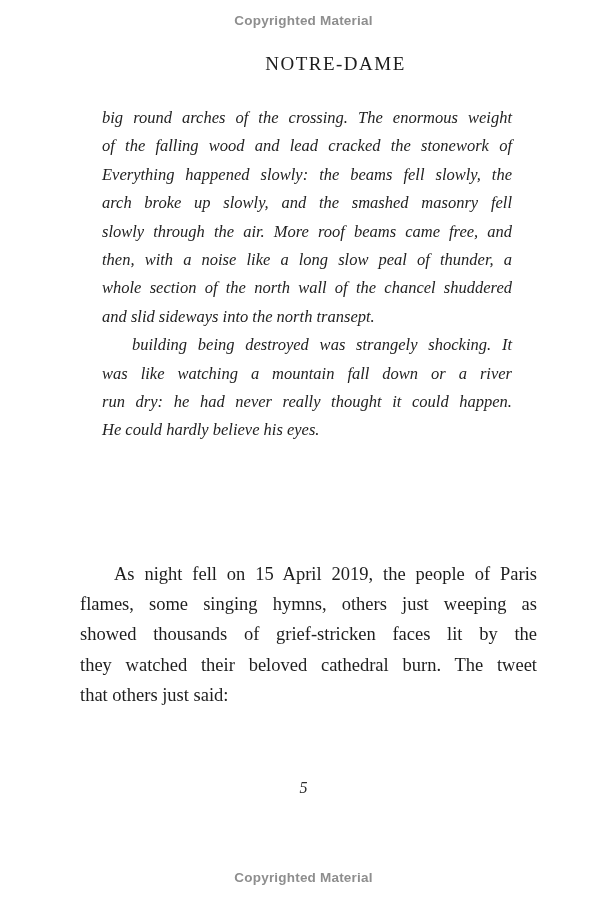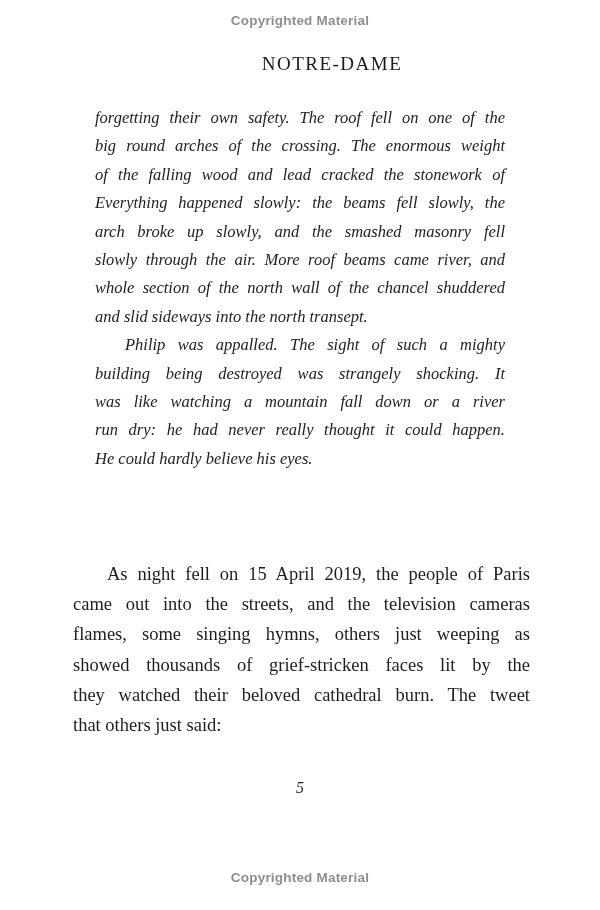--- a/index.html
+++ b/index.html
@@ -7,20 +7,21 @@
     width: 600px; height: 910px;
     background: #ffffff;
     font-family: "Liberation Serif", "DejaVu Serif", serif;
     color: #1e1e1e;
     position: relative;
     overflow: hidden;
   }
   .page {
     position: absolute; inset: 0;
     background: #ffffff;
+    margin-left: 7px;
   }
   .copyright {
     position: absolute; left: 0; width: 100%;
     text-align: center;
     font-family: "Liberation Sans", sans-serif;
     font-weight: bold;
     font-size: 13.5px;
     color: #8e8e8e;
     letter-spacing: 0.2px;
   }
@@ -68,42 +69,40 @@
 <body>
 
 <div class="page">
 
   <div class="copyright top">Copyrighted Material</div>
 
   <div class="running-head">NOTRE-DAME</div>
 
   <div class="quote">
       <div class="para">
-        <div class="line">forgetting their own safety. The roof fell on one of the</div>
         <div class="line">big round arches of the crossing. The enormous weight</div>
         <div class="line">of the falling wood and lead cracked the stonework of</div>
         <div class="line">Everything happened slowly: the beams fell slowly, the</div>
         <div class="line">arch broke up slowly, and the smashed masonry fell</div>
-        <div class="line">slowly through the air. More roof beams came river, and</div>
+        <div class="line">slowly through the air. More roof beams came free, and</div>
+        <div class="line">then, with a noise like a long slow peal of thunder, a</div>
         <div class="line">whole section of the north wall of the chancel shuddered</div>
         <div class="line last">and slid sideways into the north transept.</div>
       </div>
       <div class="para indent">
-        <div class="line">Philip was appalled. The sight of such a mighty</div>
         <div class="line">building being destroyed was strangely shocking. It</div>
         <div class="line">was like watching a mountain fall down or a river</div>
         <div class="line">run dry: he had never really thought it could happen.</div>
         <div class="line last">He could hardly believe his eyes.</div>
       </div>
     </div>
 
   <div class="body-text">
       <div class="para indent">
         <div class="line">As night fell on 15 April 2019, the people of Paris</div>
-        <div class="line">came out into the streets, and the television cameras</div>
         <div class="line">flames, some singing hymns, others just weeping as</div>
         <div class="line">showed thousands of grief-stricken faces lit by the</div>
         <div class="line">they watched their beloved cathedral burn. The tweet</div>
         <div class="line last">that others just said:</div>
       </div>
     </div>
 
   <div class="page-number">5</div>
 
   <div class="copyright bottom">Copyrighted Material</div>

